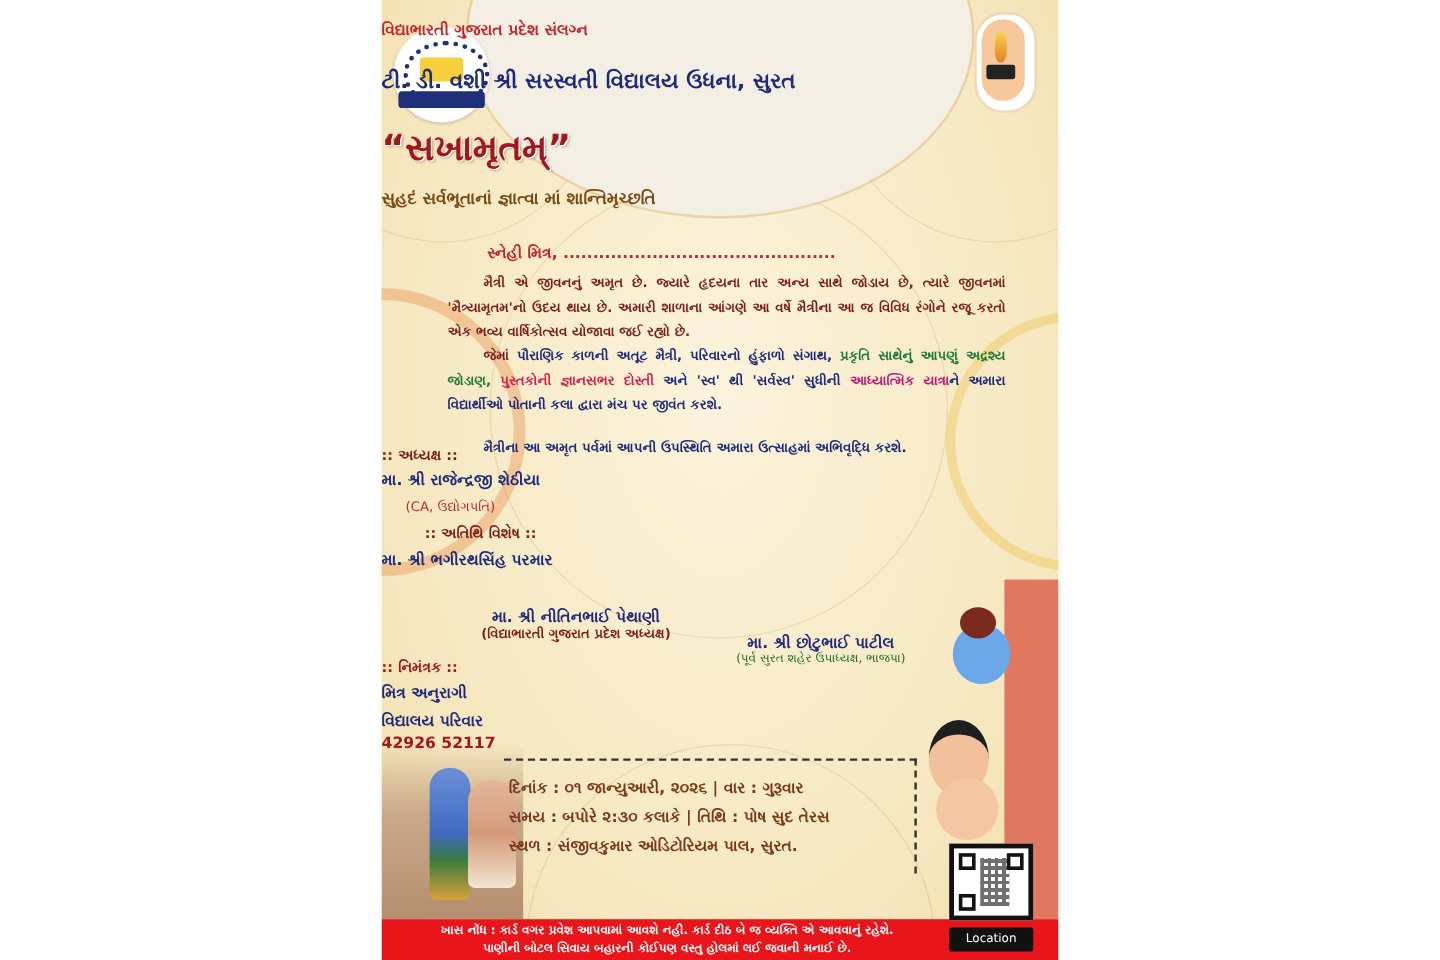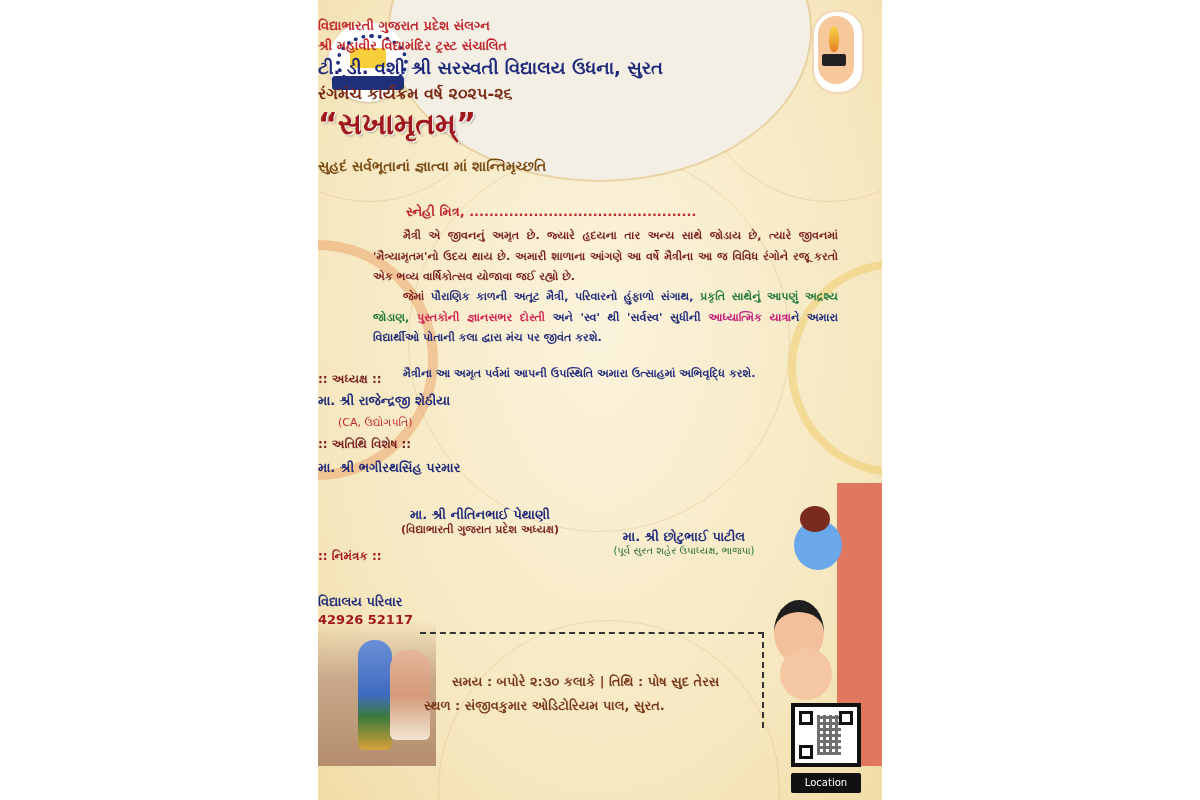--- a/index.html
+++ b/index.html
@@ -69,68 +69,72 @@
       <div class="book"></div>
       <div class="ribbon"></div>
   </div>
   <div class="logo-right">
     <div class="inner"></div>
       <div class="flame"></div>
       <div class="lamp"></div>
   </div>
 
   <div class="t h1">વિદ્યાભારતી ગુજરાત પ્રદેશ સંલગ્ન</div>
-  <div class="t h2">શ્રી મહાવીર વિદ્યામંદિર ટ્રસ્ટ સંચાલિત</div>
   <div class="t h3">ટી. ડી. વશી શ્રી સરસ્વતી વિદ્યાલય ઉધના, સુરત</div>
-  <div class="t h4">રંગમંચ કાર્યક્રમ વર્ષ ૨૦૨૫-૨૬</div>
   <div class="t h5">“સખામૃતમ્”</div>
   <div class="t h6">સુહદં સર્વભૂતાનાં જ્ઞાત્વા માં શાન્તિમૃચ્છતિ</div>
 
   <div class="greet">સ્નેહી મિત્ર, ..............................................</div>
 
   <div class="para p1">મૈત્રી એ જીવનનું અમૃત છે. જ્યારે હૃદયના તાર અન્ય સાથે જોડાય છે, ત્યારે જીવનમાં 'મૈત્ર્યામૃતમ'નો ઉદય થાય છે. અમારી શાળાના આંગણે આ વર્ષે મૈત્રીના આ જ વિવિધ રંગોને રજૂ કરતો એક ભવ્ય વાર્ષિકોત્સવ યોજાવા જઈ રહ્યો છે.</div>
   <div class="para p2">
     <span class="c-maroon">જેમાં </span><span class="c-blue">પૌરાણિક કાળની અતૂટ મૈત્રી, પરિવારનો હુંફાળો સંગાથ, </span><span class="c-green">પ્રકૃતિ સાથેનું આપણું અદ્રશ્ય જોડાણ, </span><span class="c-pink">પુસ્તકોની જ્ઞાનસભર દોસ્તી </span><span class="c-blue">અને 'સ્વ' થી 'સર્વસ્વ' સુધીની </span><span class="c-mag">આધ્યાત્મિક યાત્રા</span><span class="c-blue">ને અમારા વિદ્યાર્થીઓ પોતાની કલા દ્વારા મંચ પર જીવંત કરશે.</span>
   </div>
   <div class="para p3">મૈત્રીના આ અમૃત પર્વમાં આપની ઉપસ્થિતિ અમારા ઉત્સાહમાં અભિવૃદ્ધિ કરશે.</div>
 
   <div class="t name" style="top:393px;">મા. શ્રી રાજેન્દ્રજી શેઠીયા</div>
   <div class="t sec" style="top:372px;">:: અધ્યક્ષ ::</div>
   <div class="t role-red" style="top:416px;left:20px;">(CA, ઉદ્યોગપતિ)</div>
-  <div class="t sec" style="top:437px;">:: અતિથિ વિશેષ ::</div>
+  <div class="t sec" style="top:437px;padding-left:36px;">:: અતિથિ વિશેષ ::</div>
   <div class="t name" style="top:460px;">મા. શ્રી ભગીરથસિંહ પરમાર</div>
 
   <div class="guest" style="left:72px;top:507px;width:180px;">
     <div class="name">મા. શ્રી નીતિનભાઈ પેથાણી</div>
     <div class="role-red" style="color:#7a1f1f;font-weight:bold;">(વિદ્યાભારતી ગુજરાત પ્રદેશ અધ્યક્ષ)</div>
   </div>
   <div class="guest" style="left:276px;top:529px;width:180px;">
     <div class="name">મા. શ્રી છોટુભાઈ પાટીલ</div>
     <div class="role-green" style="font-size:10px;">(પૂર્વ સુરત શહેર ઉપાધ્યક્ષ, ભાજપા)</div>
   </div>
 
   <div class="t sec" style="top:549px;color:#a0171d;">:: નિમંત્રક ::</div>
+  <div class="t name" style="top:571px;">મિત્ર અનુરાગી</div>
   <div class="t name" style="top:594px;">વિદ્યાલય પરિવાર</div>
   <div class="t" style="top:612px;font-size:13px;font-weight:bold;color:#a0171d;">42926 52117</div>
 
   <div class="img-left"></div>
   <div class="krishna"></div>
   <div class="sage"></div>
 
   <div class="details">
-    <div class="row" style="top:40px;left:4px;margin-left:28px;">સમય : બપોરે ૨:૩૦ કલાકે | તિથિ : પોષ સુદ તેરસ</div>
+    <div class="row" style="top:16px;left:4px;">દિનાંક : ૦૧ જાન્યુઆરી, ૨૦૨૬  |  વાર : ગુરૂવાર</div>
+    <div class="row" style="top:40px;left:4px;">સમય : બપોરે ૨:૩૦ કલાકે | તિથિ : પોષ સુદ તેરસ</div>
     <div class="row" style="top:64px;left:4px;">સ્થળ : સંજીવકુમાર ઓડિટોરિયમ પાલ, સુરત.</div>
   </div>
 
   <div class="door"></div>
   <div class="kid" style="left:476px;top:520px;width:48px;height:50px;background:#6aa8ea;"></div>
   <div class="kid" style="left:482px;top:506px;width:30px;height:26px;background:#7a2a1e;"></div>
   <div class="kid" style="left:456px;top:600px;width:50px;height:52px;background:#f2c09a;border-top:12px solid #1e1e1e;"></div>
   <div class="kid" style="left:462px;top:648px;width:52px;height:52px;background:#f4c6a2;"></div>
 
+  <div class="note">
+    <div class="l" style="top:4px;">ખાસ નોંધ :  કાર્ડ વગર પ્રવેશ આપવામાં આવશે નહી. કાર્ડ દીઠ બે જ વ્યક્તિ એ આવવાનું રહેશે.</div>
+    <div class="l" style="top:19px;">પાણીની બોટલ સિવાય બહારની કોઈપણ વસ્તુ હોલમાં લઈ જવાની મનાઈ છે.</div>
+  </div>
 
   <div class="qr">
     <div class="sq" style="left:4px;top:4px;"></div>
     <div class="sq" style="right:4px;top:4px;"></div>
     <div class="sq" style="left:4px;bottom:4px;"></div>
     <div class="dots"></div>
   </div>
   <div class="loc-btn">Location</div>
 </div>
 

